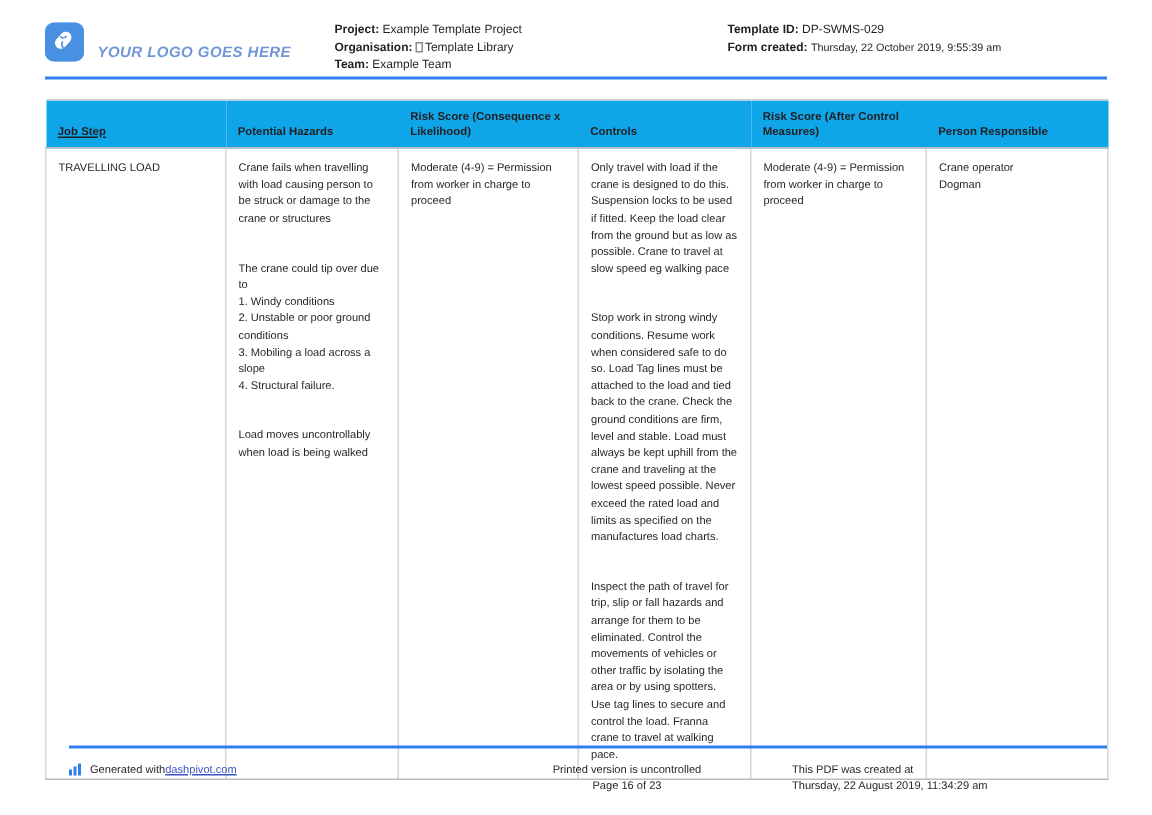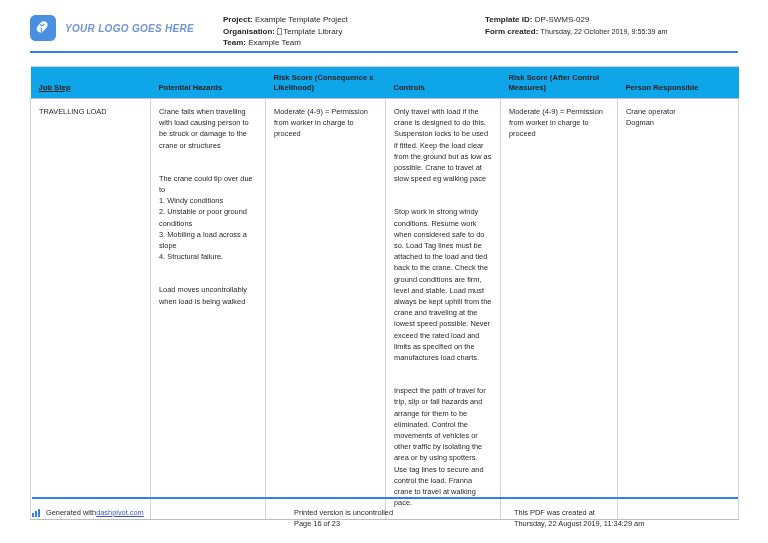--- a/index.html
+++ b/index.html
@@ -27,21 +27,21 @@
 
   
   .doc-header {
     display: flex;
     align-items: flex-start;
     padding: 13px 30px 0 30px;
     height: 46px;
   }
   .logo-block {
     display: flex;
-    align-items: center;
+    align-items: flex-end;
     width: 193px;
     flex: 0 0 193px;
     padding-top: 2px;
   }
   .logo-mark {
     width: 26px;
     height: 26px;
     border-radius: 6px;
     background: #4a90e2;
     position: relative;
@@ -130,35 +130,35 @@
   .col-5 { width: 117px; }
   .col-6 { width: 121px; }
 
   .cell-para { margin: 0 0 0 0; }
   .cell-para + .cell-para { margin-top: 22px; }
   .cell-lines div { white-space: pre-wrap; }
 
   
   .footer {
     position: absolute;
-    left: 2px;
+    left: 16px;
     right: 0;
     bottom: 0;
     height: 46px;
     padding: 0 30px;
   }
   .footer-cols {
     display: flex;
     padding-top: 9px;
     font-size: 7.4px;
     line-height: 10.5px;
     color: #231f20;
   }
   .f-col-1 { flex: 0 0 262px; display: flex; align-items: flex-start; }
-  .f-col-2 { flex: 0 0 220px; }
+  .f-col-2 { flex: 0 0 220px; text-align: center; }
   .f-col-3 { flex: 1 1 auto; }
   .bars-icon {
     display: inline-flex;
     align-items: flex-end;
     height: 8px;
     margin-right: 5px;
     margin-top: 1px;
   }
   .bars-icon i {
     display: inline-block;

